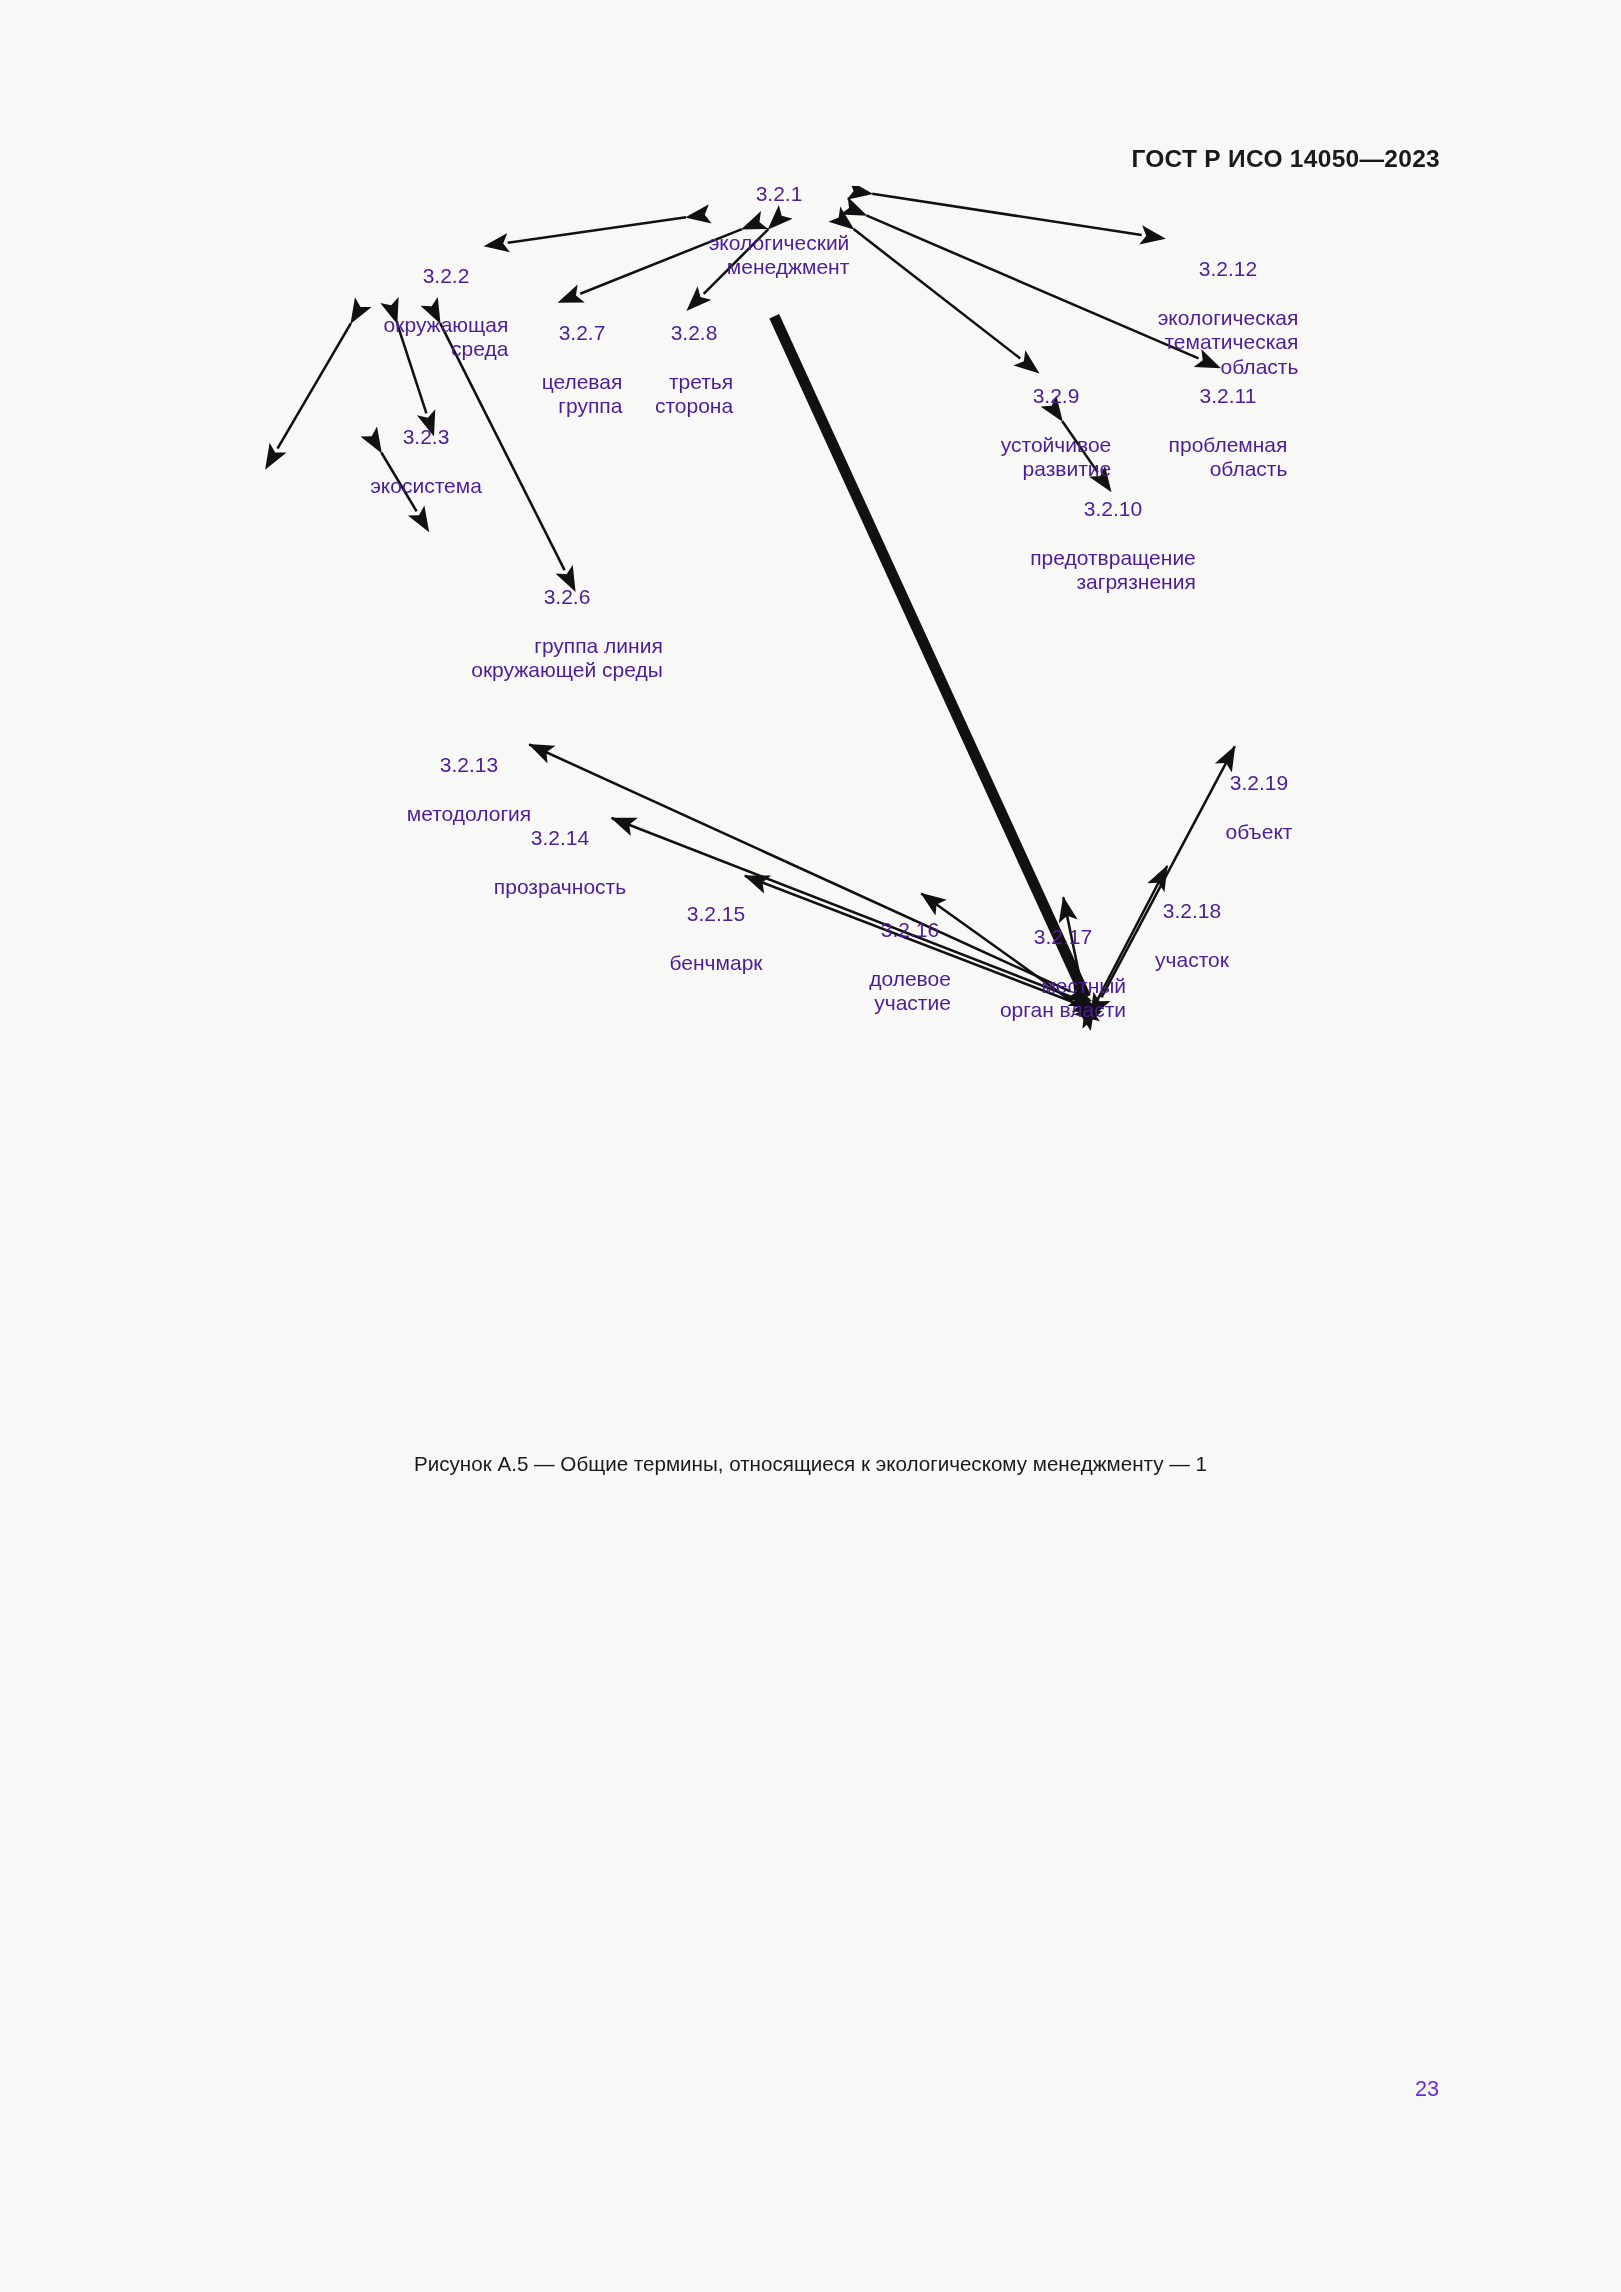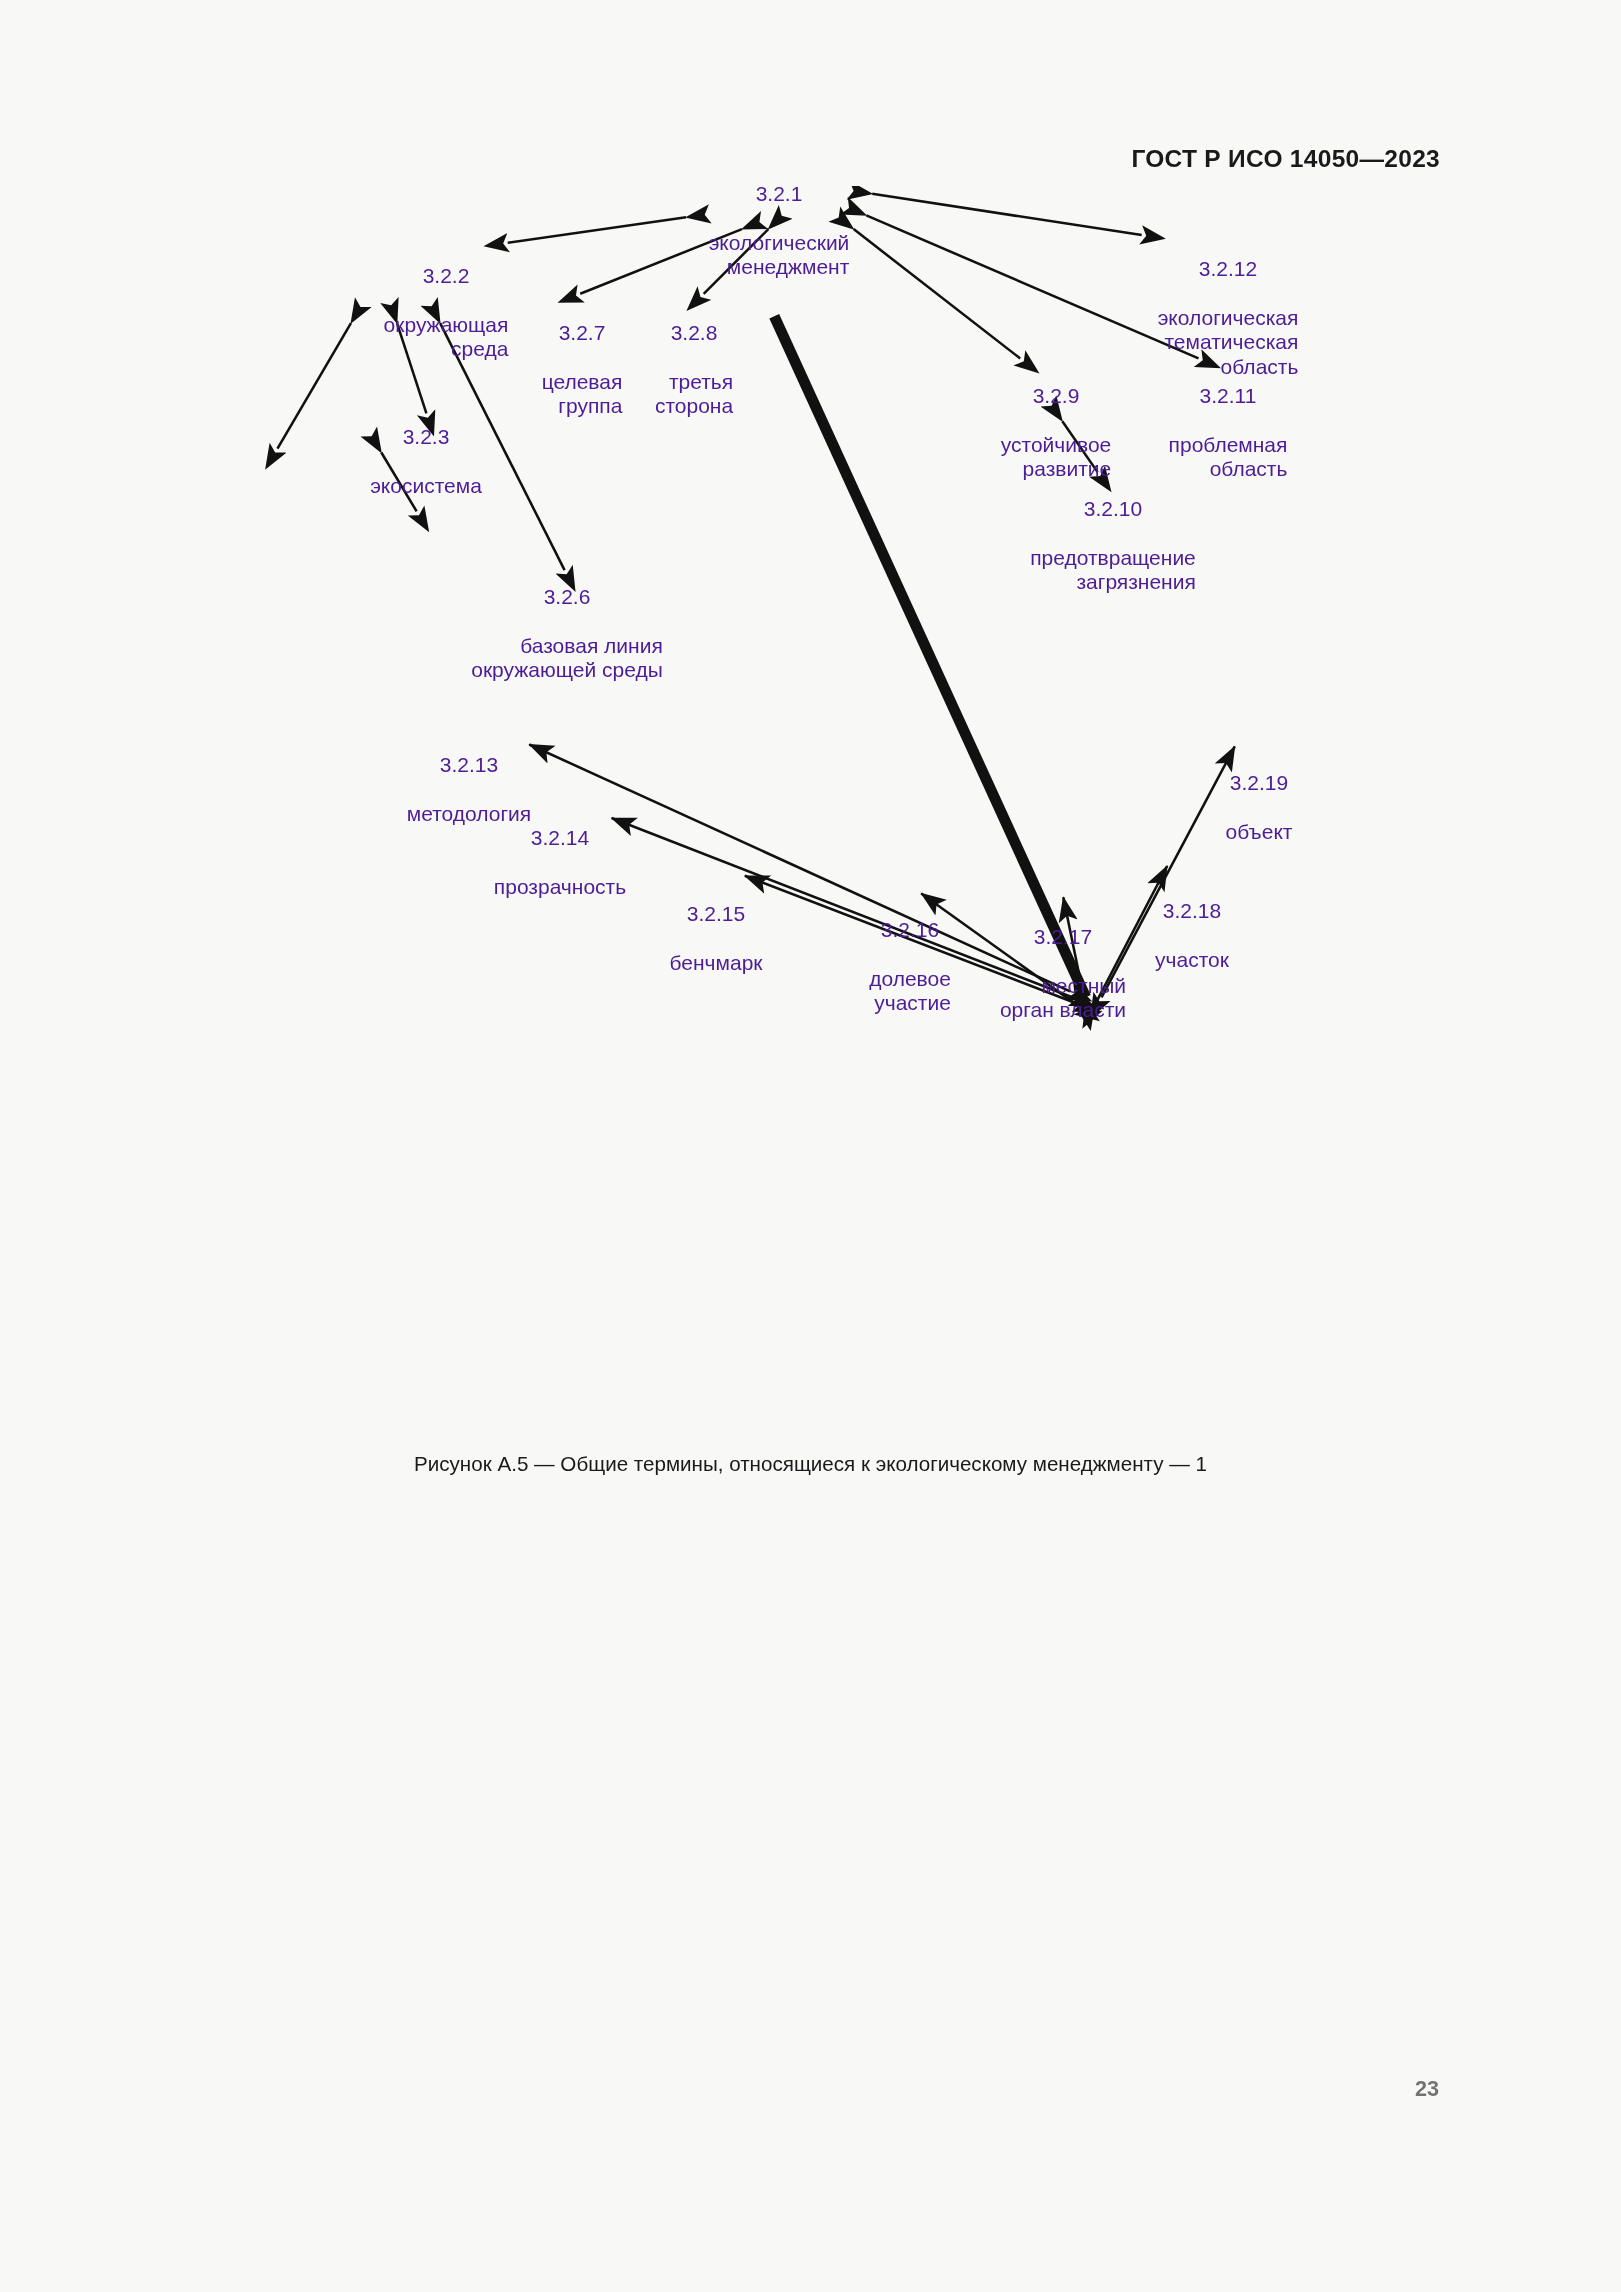--- a/index.html
+++ b/index.html
@@ -74,22 +74,21 @@
     font-size: 20.6px;
     color: #1a1a1a;
   }
 
   
   .page-number {
     position: absolute;
     top: 2076px;
     right: 182px;
     font-size: 21.6px;
-    color: #737373;
-    font-weight: bold;
+    color: #6d28d9;
   }
 </style>
 </head>
 <body>
 
 <div class="page">
 
   <div class="doc-header">ГОСТ Р ИСО 14050—2023</div>
 
   <div class="figure">
@@ -149,21 +148,21 @@
       <span class="num">3.2.2</span>
       <span class="term">окружающая
 среда</span>
     </div>
     <div class="node" style="left:426px; top:214px;">
       <span class="num">3.2.3</span>
       <span class="term">экосистема</span>
     </div>
     <div class="node" style="left:567px; top:374px;">
       <span class="num">3.2.6</span>
-      <span class="term">базовая линия
+      <span class="term">группа линия
 окружающей среды</span>
     </div>
     <div class="node" style="left:582px; top:110px;">
       <span class="num">3.2.7</span>
       <span class="term">целевая
 группа</span>
     </div>
     <div class="node" style="left:694px; top:110px;">
       <span class="num">3.2.8</span>
       <span class="term">третья

